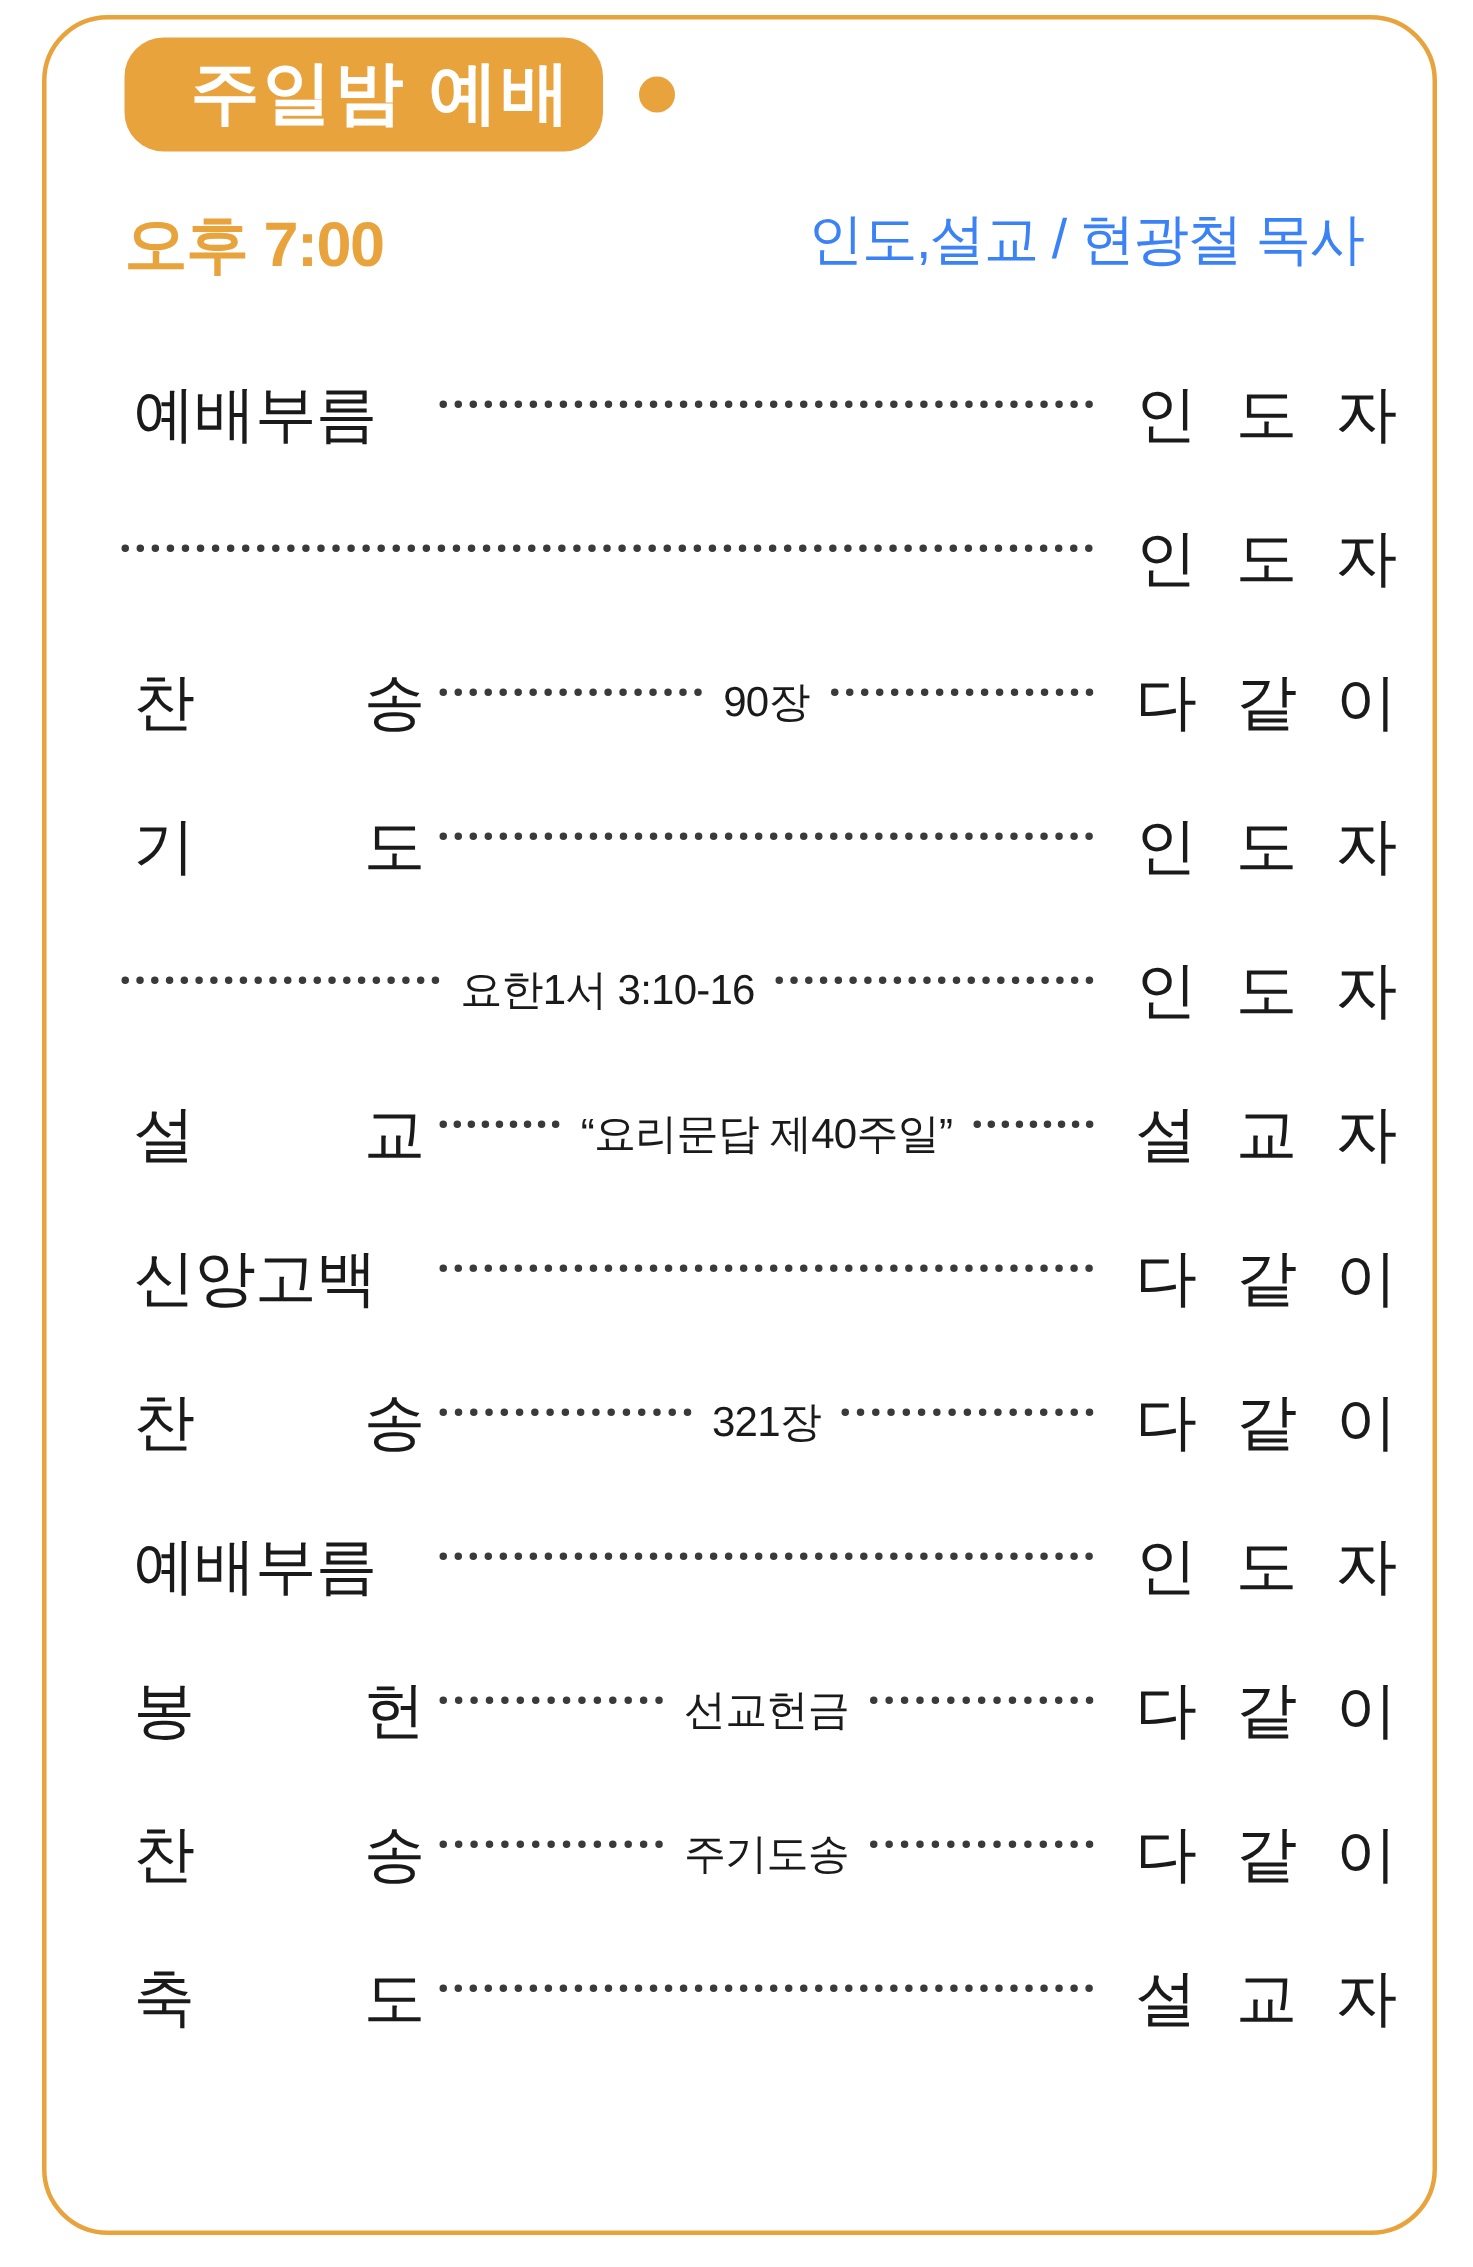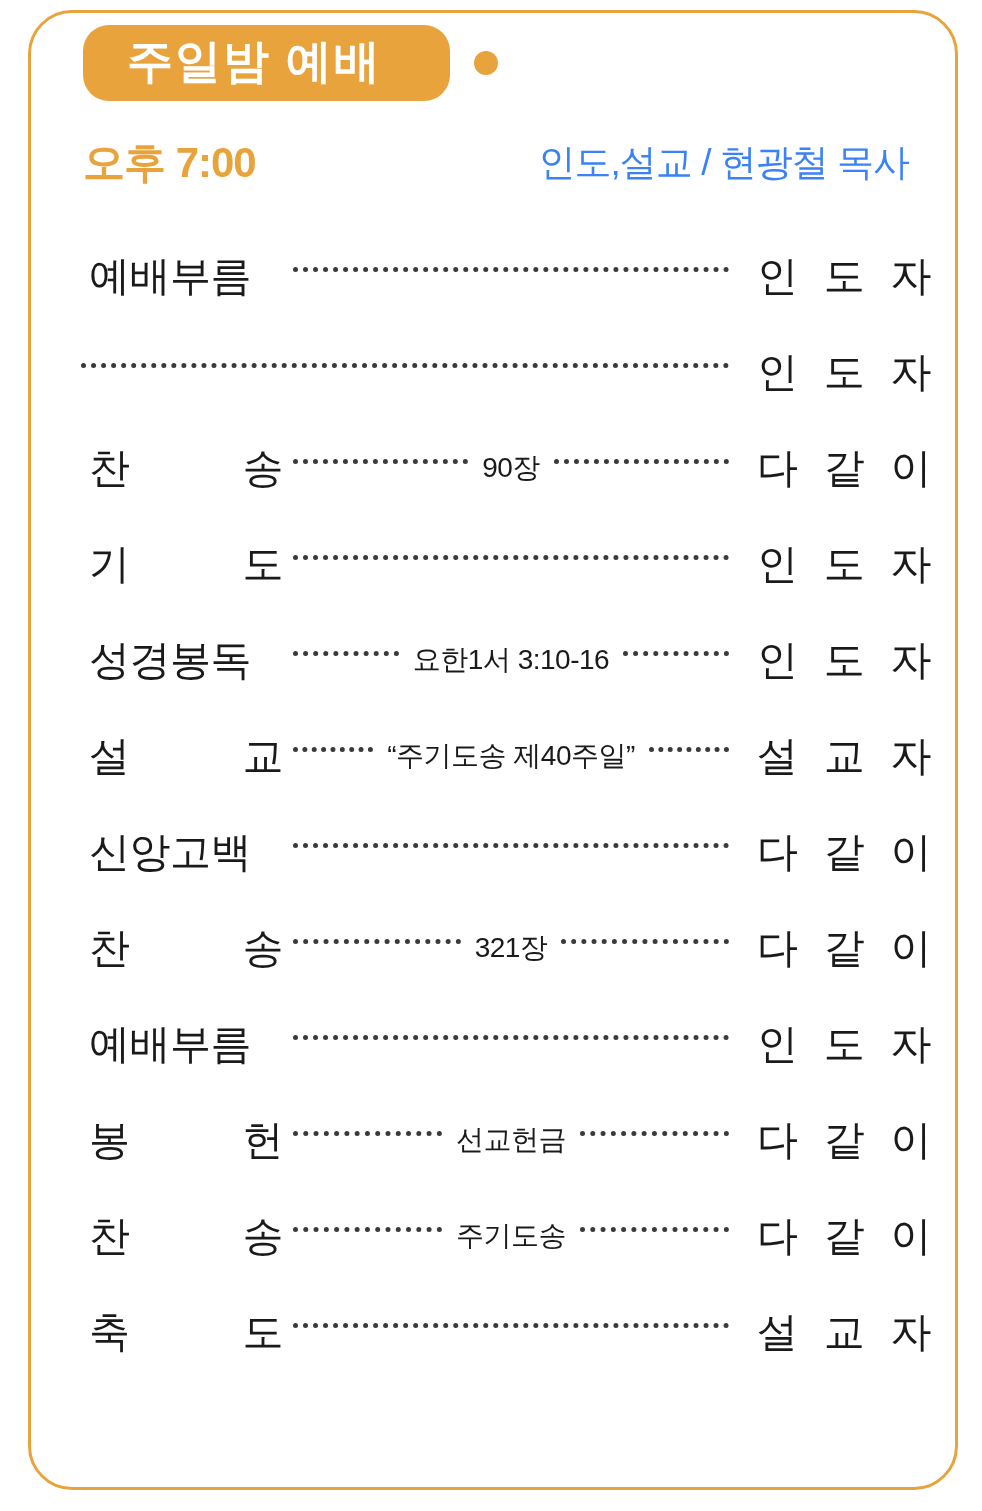--- a/index.html
+++ b/index.html
@@ -33,41 +33,41 @@
     display: flex;
     align-items: center;
   }
 
   .title-pill {
     background: #e8a33d;
     color: #ffffff;
     font-size: 46px;
     font-weight: bold;
     letter-spacing: 2px;
-    padding: 13px 68px 17px 44px;
+    padding: 13px 20px 17px 44px;
     border-radius: 26px;
     line-height: 1;
     white-space: nowrap;
   }
 
   .pill-dot {
     width: 24px;
     height: 24px;
     border-radius: 50%;
     background: #e8a33d;
     margin-left: 24px;
   }
 
   .subhead {
     position: absolute;
     left: 52px;
     top: 122px;
     width: 826px;
     display: flex;
-    align-items: center;
+    align-items: flex-start;
     justify-content: space-between;
   }
 
   .time {
     color: #e8a33d;
     font-size: 42px;
     font-weight: bold;
     letter-spacing: -1px;
   }
 
@@ -188,37 +188,36 @@
           <span>도</span>
         </div>
         <div class="dots"></div>
         <div class="row-actor">
           <span>인</span>
           <span>도</span>
           <span>자</span>
         </div>
       </div>
       <div class="order-row">
-        <div class="row-label solid">성경봉독</div>
         <div class="dots"></div>
         <div class="mid">요한1서 3:10-16</div>
         <div class="dots"></div>
         <div class="row-actor">
           <span>인</span>
           <span>도</span>
           <span>자</span>
         </div>
       </div>
       <div class="order-row">
         <div class="row-label">
           <span>설</span>
           <span>교</span>
         </div>
         <div class="dots"></div>
-        <div class="mid">“주기도송 제40주일”</div>
+        <div class="mid">“요리문답 제40주일”</div>
         <div class="dots"></div>
         <div class="row-actor">
           <span>설</span>
           <span>교</span>
           <span>자</span>
         </div>
       </div>
       <div class="order-row">
         <div class="row-label solid">신앙고백</div>
         <div class="dots"></div>

